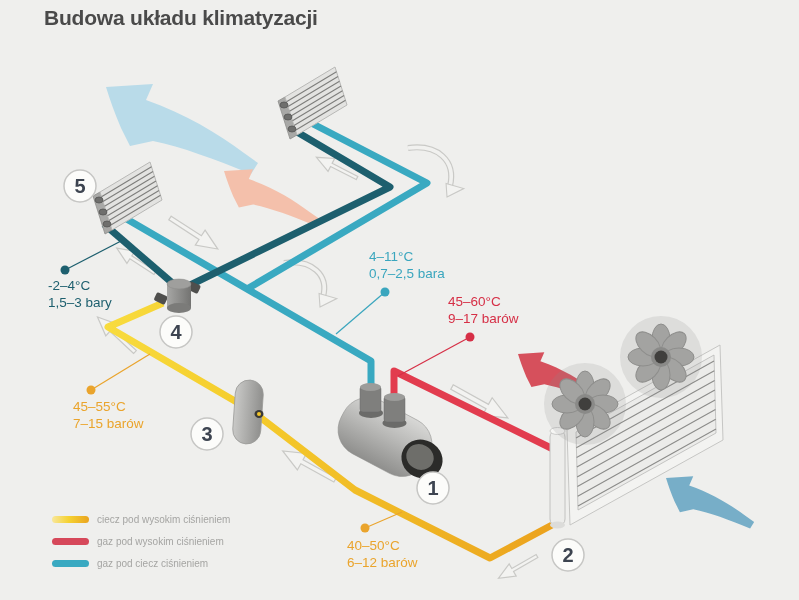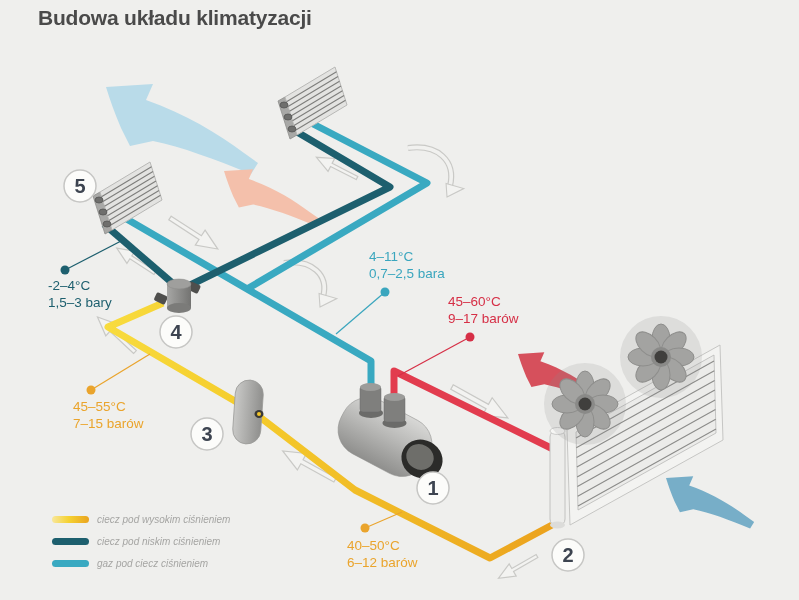--- a/index.html
+++ b/index.html
@@ -1,21 +1,21 @@
 <!DOCTYPE html>
 <html><head>
 <meta charset="utf-8">
 <style>
   html,body{margin:0;padding:0;}
   .stage{position:relative;width:799px;height:600px;background:#efefed;overflow:hidden;
          font-family:"Liberation Sans",sans-serif;}
-  .title{position:absolute;left:38px;top:6px;margin:0;font-size:21px;font-weight:bold;
+  .title{position:absolute;left:44px;top:6px;margin:0;font-size:21px;font-weight:bold;
          color:#4a4a4a;letter-spacing:-0.2px;}
   svg.scene{position:absolute;left:0;top:0;}
-  .legend{position:absolute;left:52px;top:508px;font-style:italic;}
+  .legend{position:absolute;left:52px;top:508px;}
   .lrow{display:flex;align-items:center;height:22px;}
   .sw{display:inline-block;width:37px;height:7px;border-radius:3.5px;flex:0 0 auto;}
   .sw0{background:linear-gradient(90deg,#f8e79b,#f5d232 45%,#eaa41f);}
   .sw1{background:#d6485a;}
   .sw2{background:#1d5f6e;}
   .sw3{background:#39a9c1;}
   .ltext{margin-left:8px;font-size:10px;color:#a5a5a3;white-space:nowrap;}
   text{font-family:"Liberation Sans",sans-serif;}
   .callout{font-size:13.5px;}
   .num{font-size:20px;font-weight:bold;fill:#3d4450;}
@@ -221,21 +221,21 @@
       </g>
     </g>
   </svg>
 
   <div class="legend">
     <div class="lrow">
       <span class="sw sw0"></span>
       <span class="ltext">ciecz pod wysokim ciśnieniem</span>
     </div>
     <div class="lrow">
-      <span class="sw sw2"></span>
-      <span class="ltext">ciecz pod niskim ciśnieniem</span>
+      <span class="sw sw1"></span>
+      <span class="ltext">gaz pod wysokim ciśnieniem</span>
     </div>
     <div class="lrow">
       <span class="sw sw3"></span>
       <span class="ltext">gaz pod ciecz ciśnieniem</span>
     </div>
   </div>
 </div>
 
 </body></html>

